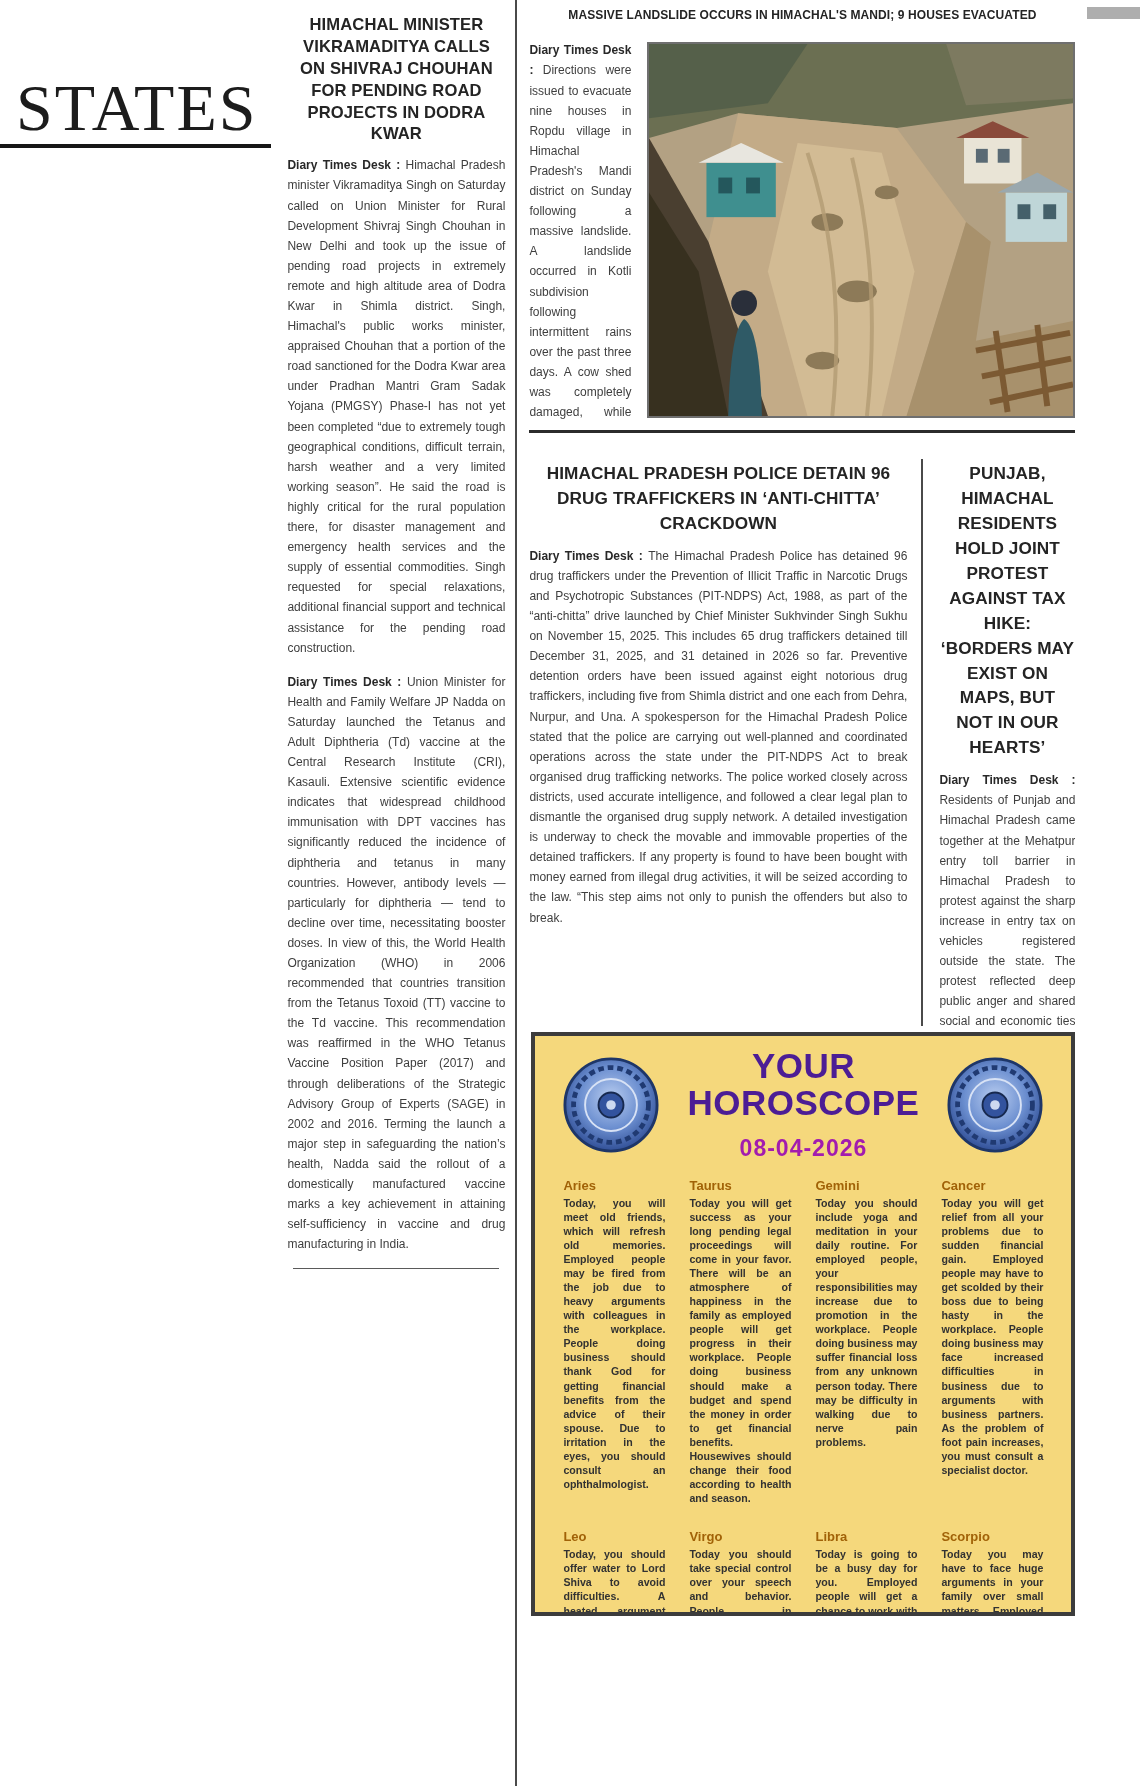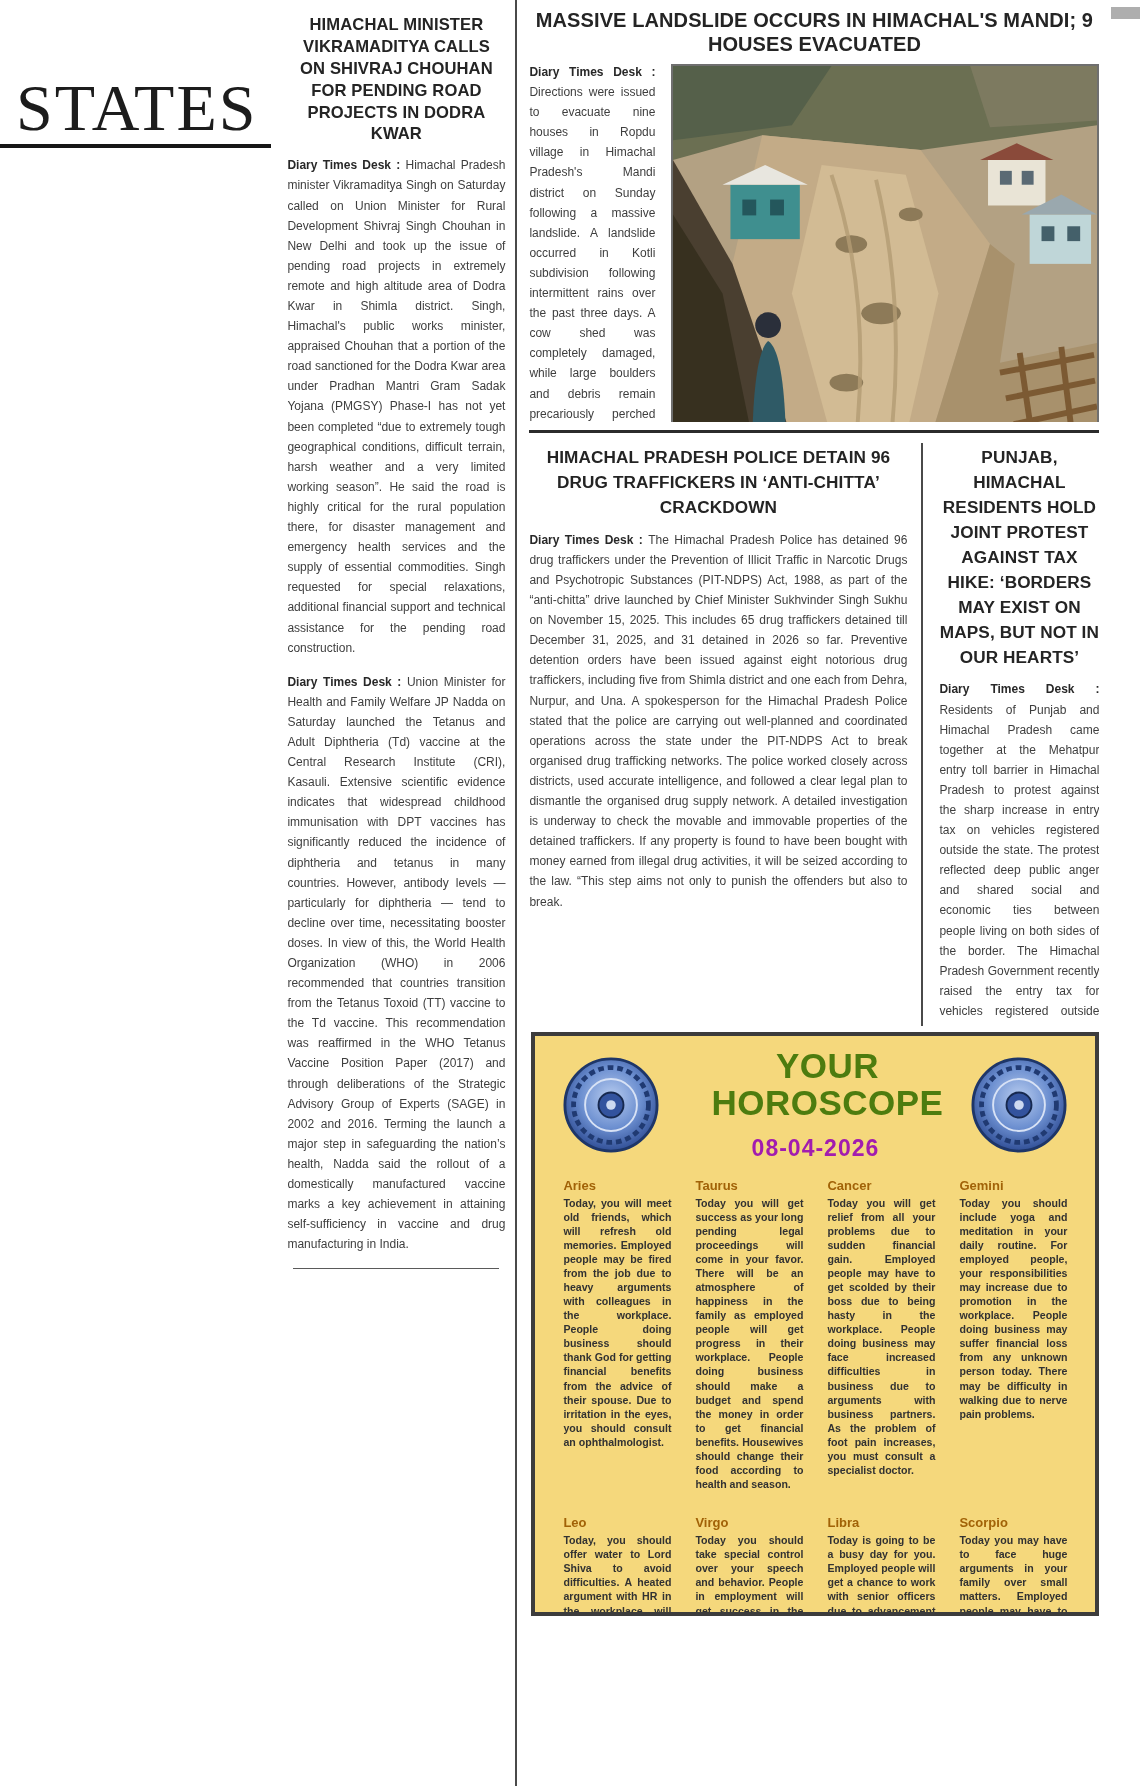--- a/index.html
+++ b/index.html
@@ -49,46 +49,46 @@
   .left-col .hl{font-size:16.6px;line-height:1.32;margin:6px 6px 10px;}
   .body-text{
     font-size:12px;line-height:20.1px;text-align:justify;color:#3e3e3e;
     margin:0 0 14px;
   }
   .desk{font-weight:800;color:#282828;}
   .end-rule{border:none;border-top:1.5px solid #5a5a5a;margin:12px 6px 0;}
 
   
   .landslide{height:416px;overflow:hidden;}
-  .landslide .hl{font-size:20px;line-height:1.2;margin:2px 0 6px;}
+  .landslide .hl{font-size:12px;line-height:1.2;margin:2px 0 18px;}
   .photo-wrap{
     float:right;width:428px;height:376px;margin:2px 0 8px 16px;
     border:2px solid #6f6f6f;box-sizing:border-box;background:#b9a27f;
   }
   .photo-wrap svg{display:block;width:100%;height:100%;}
 
   
   .two-col{
     display:flex;height:596px;overflow:hidden;box-sizing:border-box;
-    border-top:3px solid #2b2b2b;margin-top:8px;padding-top:10px;
+    border-top:3px solid #2b2b2b;margin-top:8px;padding-top:26px;
   }
   .police{flex:none;width:392px;box-sizing:border-box;padding-right:14px;}
   .protest{flex:1;min-width:0;border-left:2px solid #4a4a4a;padding-left:16px;}
   .two-col .hl{font-size:17.2px;line-height:1.45;margin:2px 0 10px;}
 
   
   .horoscope{
     box-sizing:border-box;height:584px;overflow:hidden;
     border:4px solid #3c3c3c;background:#F5D87C;
     margin:6px 0 0 2px;padding:12px 28px 8px;
   }
   .h-head{display:flex;justify-content:center;align-items:center;gap:28px;}
   .medallion{width:96px;height:96px;flex:none;}
   .h-titles{text-align:center;}
-  .h-title{color:#4d7c0f;font-size:35px;font-weight:800;letter-spacing:.5px;line-height:1.05;margin-left:24px;}
+  .h-title{color:#4c1d95;font-size:35px;font-weight:800;letter-spacing:.5px;line-height:1.05;}
   .h-date{color:#a21caf;font-size:23px;font-weight:800;margin-top:13px;letter-spacing:1px;}
   .h-grid{
     display:grid;grid-template-columns:repeat(4,1fr);
     column-gap:24px;row-gap:24px;margin-top:16px;
   }
   .h-cell{min-width:0;}
   .sign{color:#a16207;font-weight:800;font-size:13px;margin-bottom:3px;}
   .htext{
     font-size:10.6px;font-weight:700;color:#323232;
     text-align:justify;line-height:1.33;
@@ -218,26 +218,26 @@
         <div class="h-grid">
           <div class="h-cell">
             <div class="sign">Aries</div>
             <div class="htext">Today, you will meet old friends, which will refresh old memories. Employed people may be fired from the job due to heavy arguments with colleagues in the workplace. People doing business should thank God for getting financial benefits from the advice of their spouse. Due to irritation in the eyes, you should consult an ophthalmologist.</div>
           </div>
           <div class="h-cell">
             <div class="sign">Taurus</div>
             <div class="htext">Today you will get success as your long pending legal proceedings will come in your favor. There will be an atmosphere of happiness in the family as employed people will get progress in their workplace. People doing business should make a budget and spend the money in order to get financial benefits. Housewives should change their food according to health and season.</div>
           </div>
           <div class="h-cell">
+            <div class="sign">Gemini</div>
+            <div class="htext">Today you should include yoga and meditation in your daily routine. For employed people, your responsibilities may increase due to promotion in the workplace. People doing business may suffer financial loss from any unknown person today. There may be difficulty in walking due to nerve pain problems.</div>
+          </div>
+          <div class="h-cell">
             <div class="sign">Cancer</div>
             <div class="htext">Today you will get relief from all your problems due to sudden financial gain. Employed people may have to get scolded by their boss due to being hasty in the workplace. People doing business may face increased difficulties in business due to arguments with business partners. As the problem of foot pain increases, you must consult a specialist doctor.</div>
-          </div>
-          <div class="h-cell">
-            <div class="sign">Gemini</div>
-            <div class="htext">Today you should include yoga and meditation in your daily routine. For employed people, your responsibilities may increase due to promotion in the workplace. People doing business may suffer financial loss from any unknown person today. There may be difficulty in walking due to nerve pain problems.</div>
           </div>
           <div class="h-cell">
             <div class="sign">Leo</div>
             <div class="htext">Today, you should offer water to Lord Shiva to avoid difficulties. A heated argument with HR in the workplace will spoil your whole day. Businessmen have to exercise patience, there are chances of improvement in business.Today, you may face stomach and pancreas problems due to eating too much fried food.</div>
           </div>
           <div class="h-cell">
             <div class="sign">Virgo</div>
             <div class="htext">Today you should take special control over your speech and behavior. People in employment will get success in the workplace with the help of friends. People doing business will get financial gain due to some special offer, your financial condition will be strengthened. Old diseases of elders in the house may emerge.</div>
           </div>
           <div class="h-cell">

